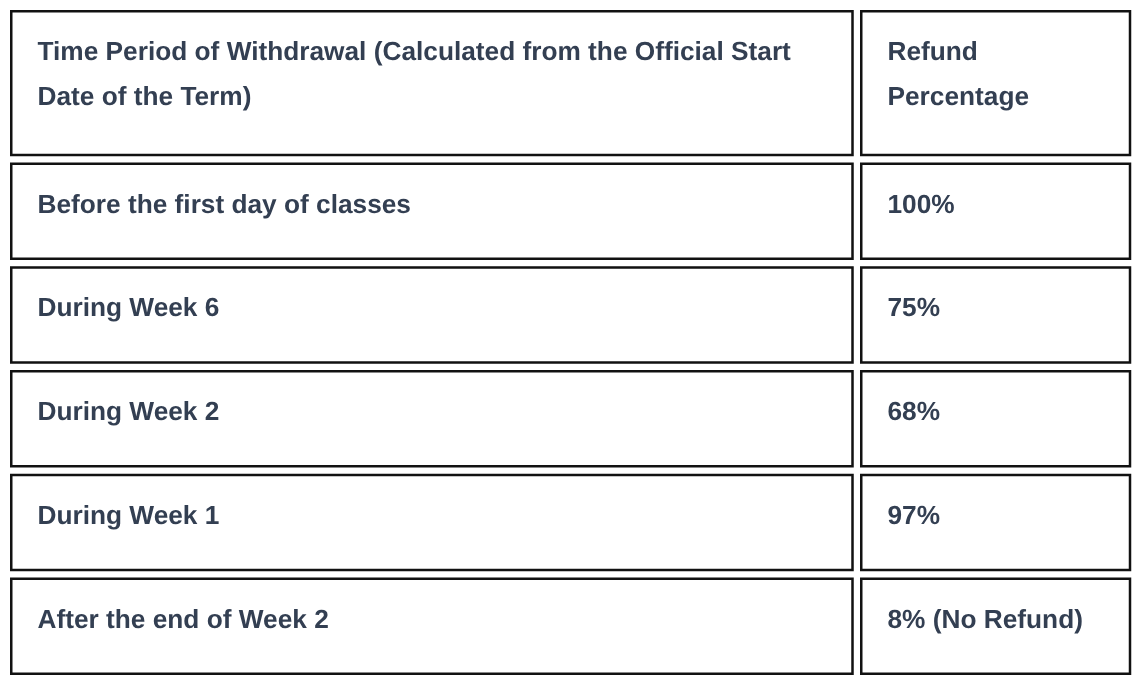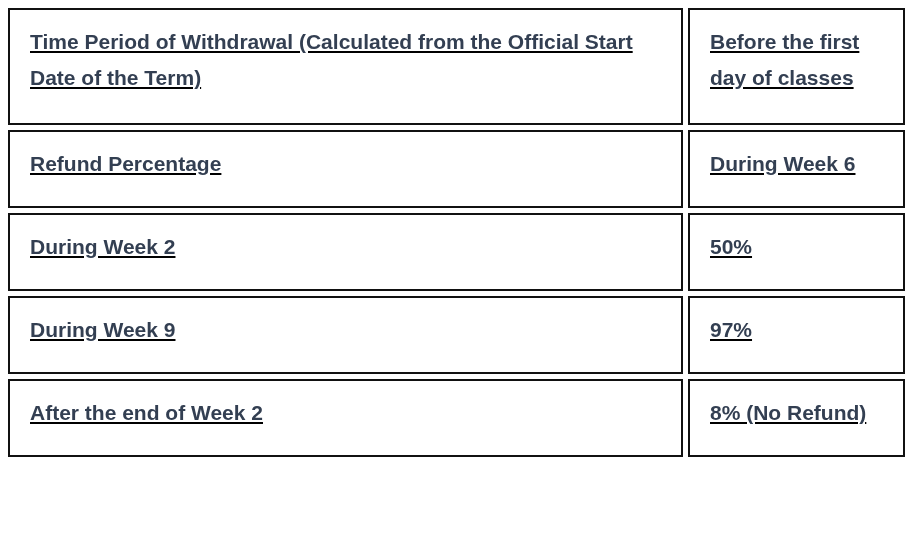--- a/index.html
+++ b/index.html
@@ -9,21 +9,20 @@
     width: 915px;
     height: 550px;
     overflow: hidden;
     font-family: "Liberation Sans", "DejaVu Sans", sans-serif;
   }
   .page {
     box-sizing: border-box;
     width: 915px;
     height: 550px;
     padding: 8px 20px 10px 8px;
-    text-decoration: underline;
   }
   .tbl {
     display: grid;
     grid-template-columns: 675px 217px;
     grid-template-rows: 117px repeat(5, 78px);
     gap: 5px;
   }
   .cell {
     box-sizing: border-box;
     background: #ffffff;
@@ -36,29 +35,31 @@
     overflow: hidden;
   }
 </style>
 </head>
 <body>
 
 <div class="page">
   <div class="tbl">
 
     <div class="cell header">Time Period of Withdrawal (Calculated from the Official Start Date of the Term)</div>
-    <div class="cell">Before the first day of classes</div>
-
     <div class="cell header">Refund Percentage</div>
 
+    <div class="cell">Before the first day of classes</div>
+    <div class="cell">100%</div>
+
     <div class="cell">During Week 6</div>
+    <div class="cell">75%</div>
 
     <div class="cell">During Week 2</div>
-    <div class="cell">50%</div>
+    <div class="cell">68%</div>
 
-    <div class="cell">During Week 9</div>
+    <div class="cell">During Week 1</div>
     <div class="cell">97%</div>
 
     <div class="cell">After the end of Week 2</div>
     <div class="cell">8% (No Refund)</div>
 
   </div>
 </div>
 
 </body></html>

